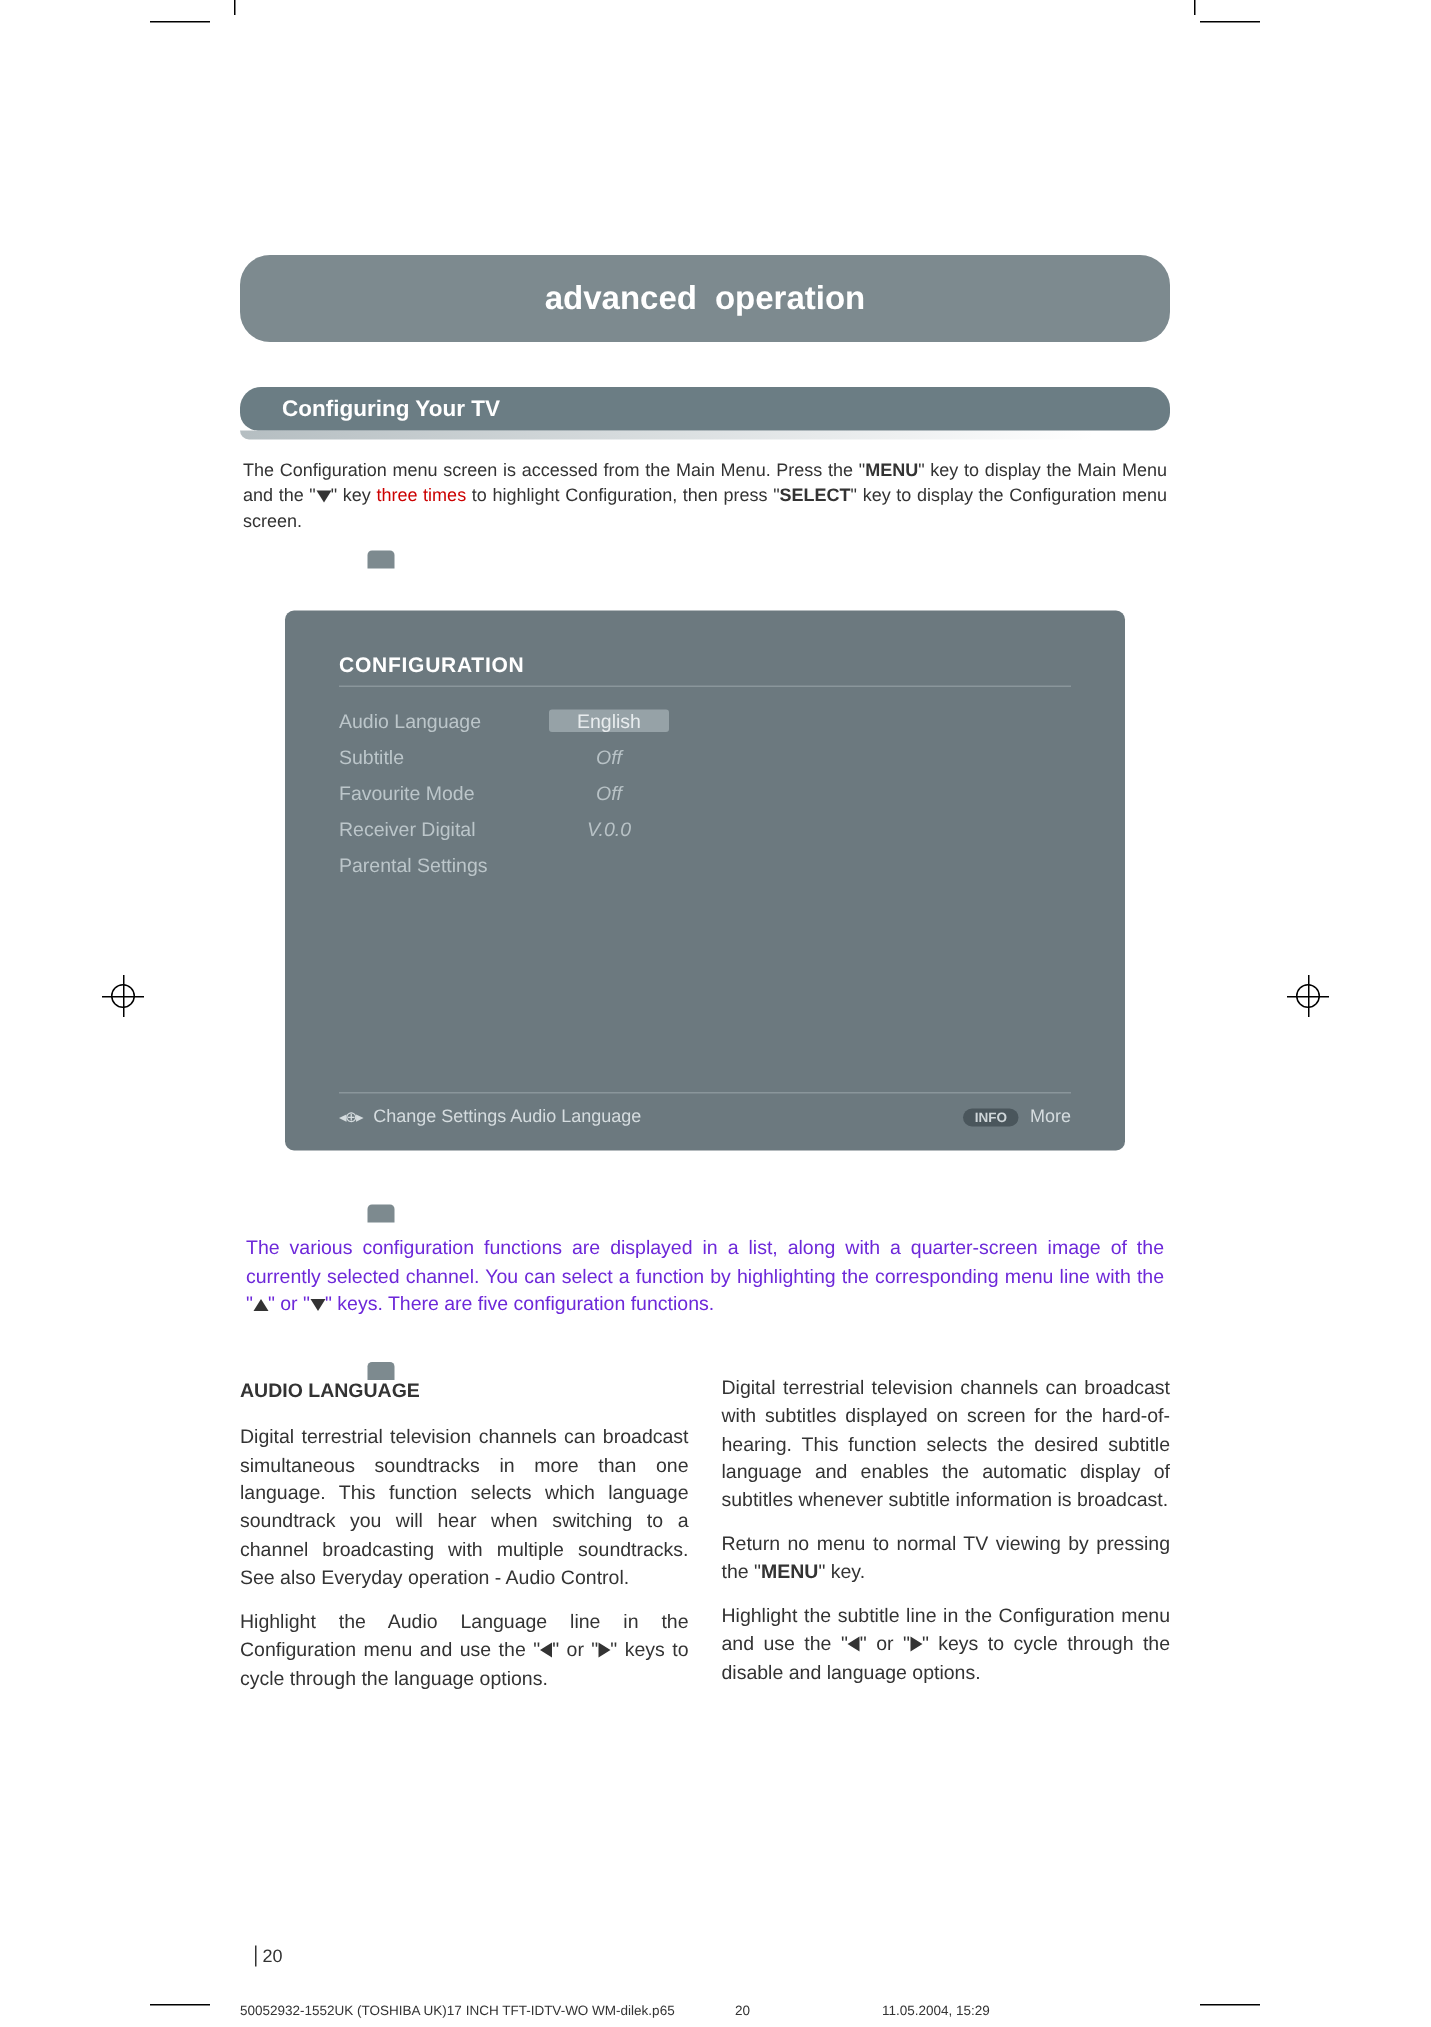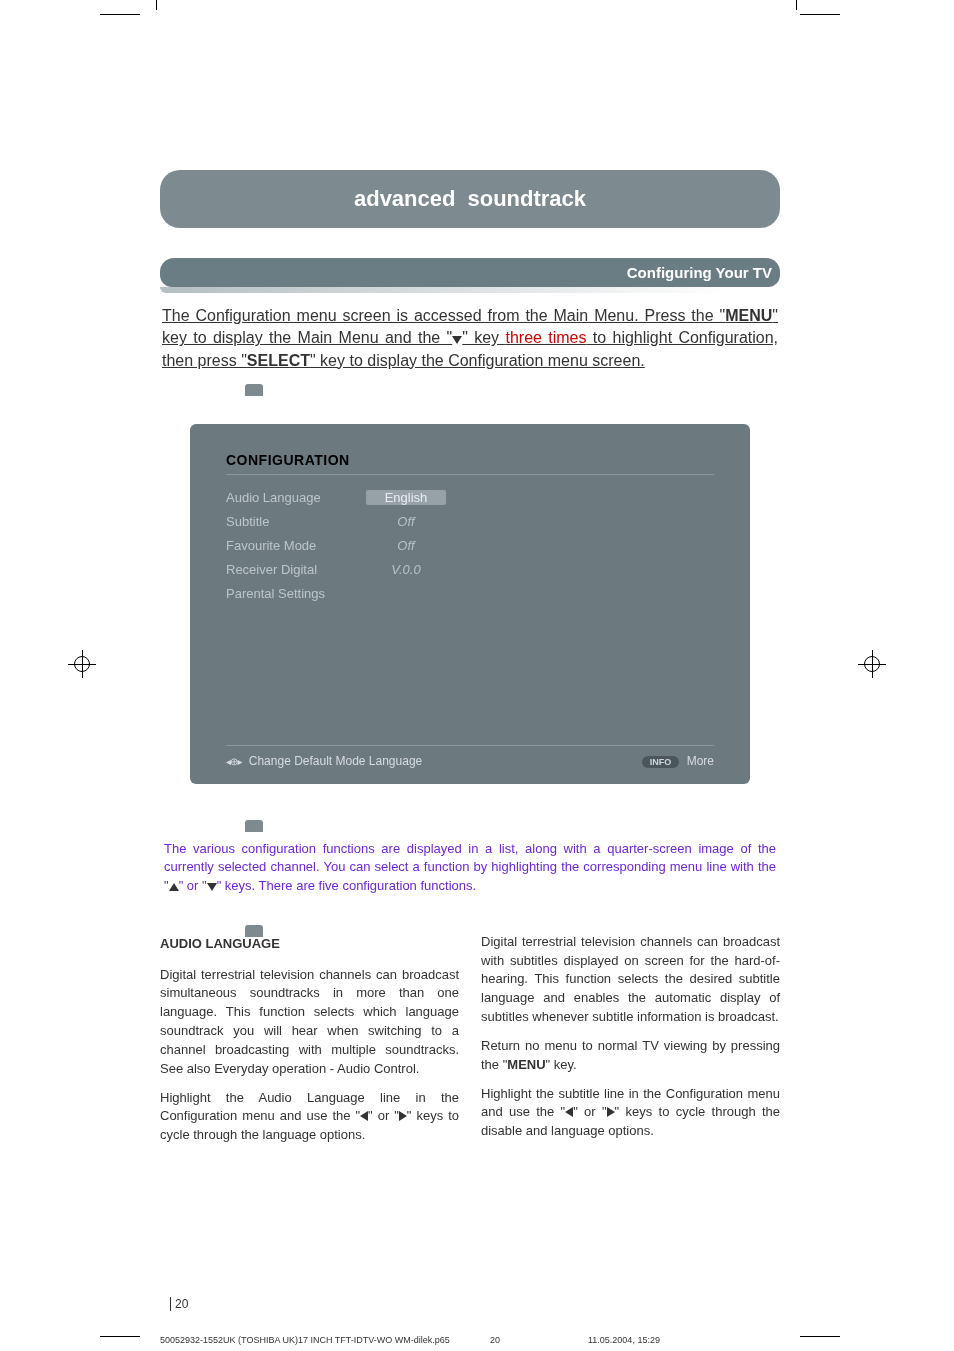--- a/index.html
+++ b/index.html
@@ -57,43 +57,41 @@
     font-weight: bold;
   }
   .header-bar .sep { margin: 0 6px; }
 
   .section-header {
     margin-top: 30px;
     background: #6b7d84;
     color: #fff;
     font-weight: bold;
     font-size: 15px;
-    padding: 6px 8px;
+    padding: 6px 28px;
     border-radius: 14px 14px 12px 12px;
     position: relative;
-    text-align: right;
   }
   .section-header::after {
     content:"";
     position:absolute;
     left:0; bottom:-6px;
     width: 92%;
     height:6px;
     background: linear-gradient(to right, rgba(107,125,132,0.5), rgba(107,125,132,0));
     border-radius: 0 0 12px 12px;
   }
 
   .intro-text {
     margin-top: 18px;
-    font-size: 16px;
+    font-size: 12px;
     line-height: 1.4;
     text-align: justify;
     color: #333;
     padding: 0 2px;
-    text-decoration: underline;
   }
   .intro-text .bold { font-weight: bold; }
   .intro-text .red { color: #c00; }
 
   .screenshot-container {
     margin-top: 22px;
     position: relative;
     height: 410px;
   }
   .tab-notch {
@@ -115,21 +113,21 @@
     border-radius: 6px;
     padding: 28px 36px 18px;
     color: #d5dcdf;
     font-size: 13px;
   }
   .osd-title {
     font-weight: bold;
     font-size: 14px;
     letter-spacing: 0.5px;
     margin-bottom: 6px;
-    color: #000000;
+    color: #ffffff;
   }
   .osd-hr {
     height: 1px;
     background: #8a969b;
     margin-bottom: 10px;
   }
   .osd-row {
     display: flex;
     align-items: center;
     height: 24px;
@@ -282,21 +280,21 @@
 </div>
 
 <div class="crop-mark cm-h" style="left:100px; bottom:14px;"></div>
 <div class="crop-mark cm-h" style="left:800px; bottom:14px;"></div>
 
 <div class="page-area">
 
   <div class="header-bar">
     <span>advanced</span>
     <span class="sep"> </span>
-    <span>soundtrack</span>
+    <span>operation</span>
   </div>
 
   <div class="section-header">
     <span>Configuring Your TV</span>
   </div>
 
   <div class="intro-text">
     <span>The Configuration menu screen is accessed from the Main Menu. Press the "</span><span class="bold">MENU</span><span>" key to display the Main Menu and the "</span><span class="tri tri-down"></span><span>" key </span><span class="red">three times</span><span> to highlight Configuration, then press "</span><span class="bold">SELECT</span><span>" key to display the Configuration menu screen.</span>
   </div>
 
@@ -325,21 +323,21 @@
       <div class="osd-row">
         <span class="osd-label">Parental Settings</span>
         <span class="osd-value"></span>
       </div>
 
       <div class="osd-bottom">
         <div class="osd-bottom-hr"></div>
         <div class="osd-bottom-row">
           <span>
             <span class="nav-glyph">◂⊕▸</span>
-            <span>Change Default Mode Language</span>
+            <span>Change Settings Audio Language</span>
           </span>
           <span>
             <span class="info-badge">INFO</span>
             <span>More</span>
           </span>
         </div>
       </div>
     </div>
   </div>
 

